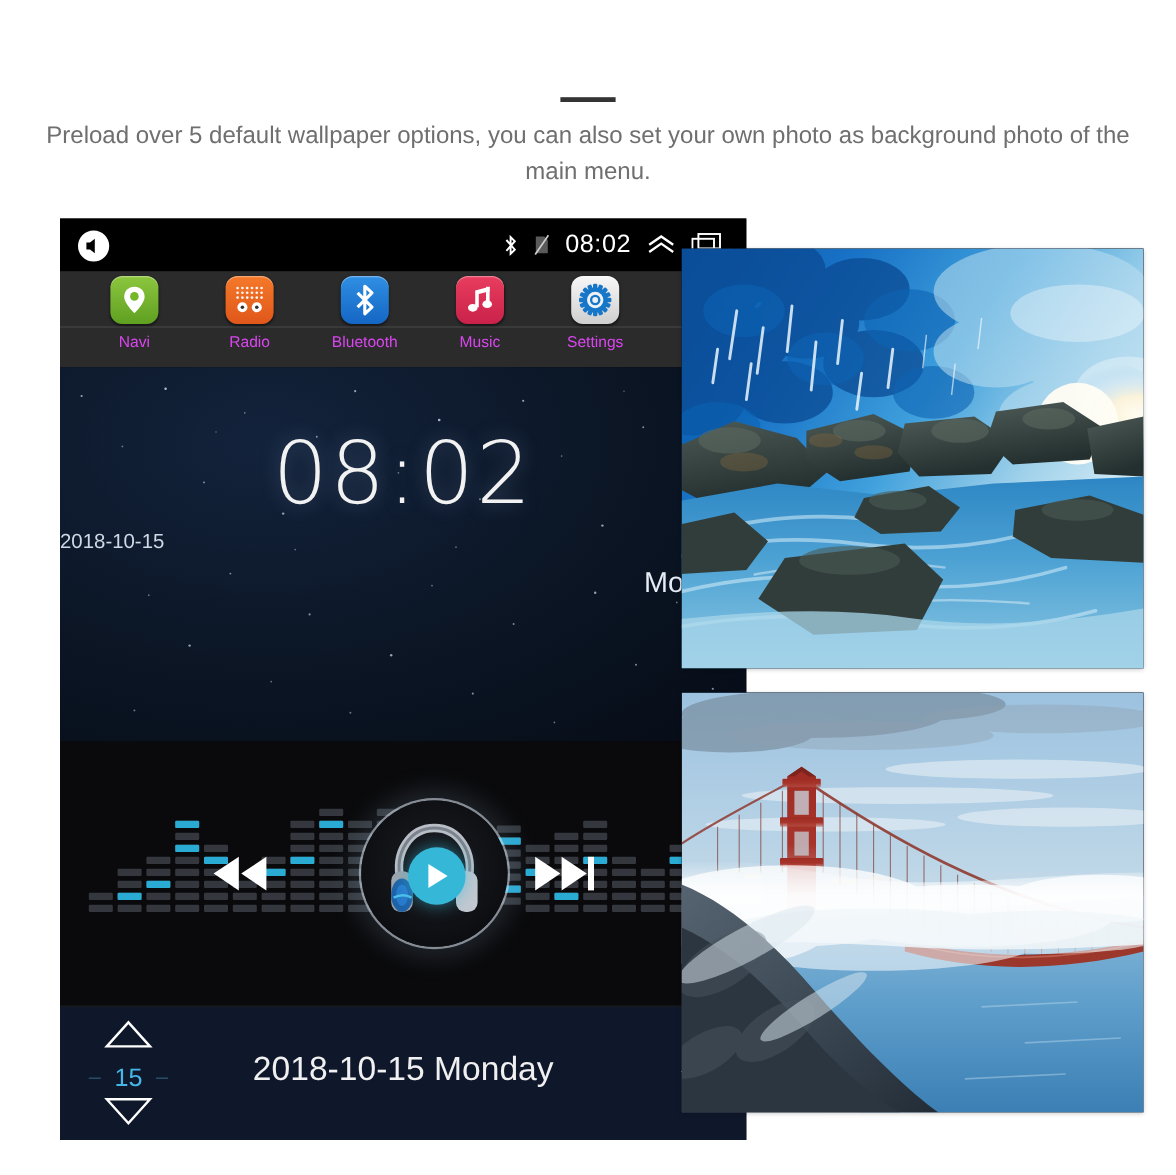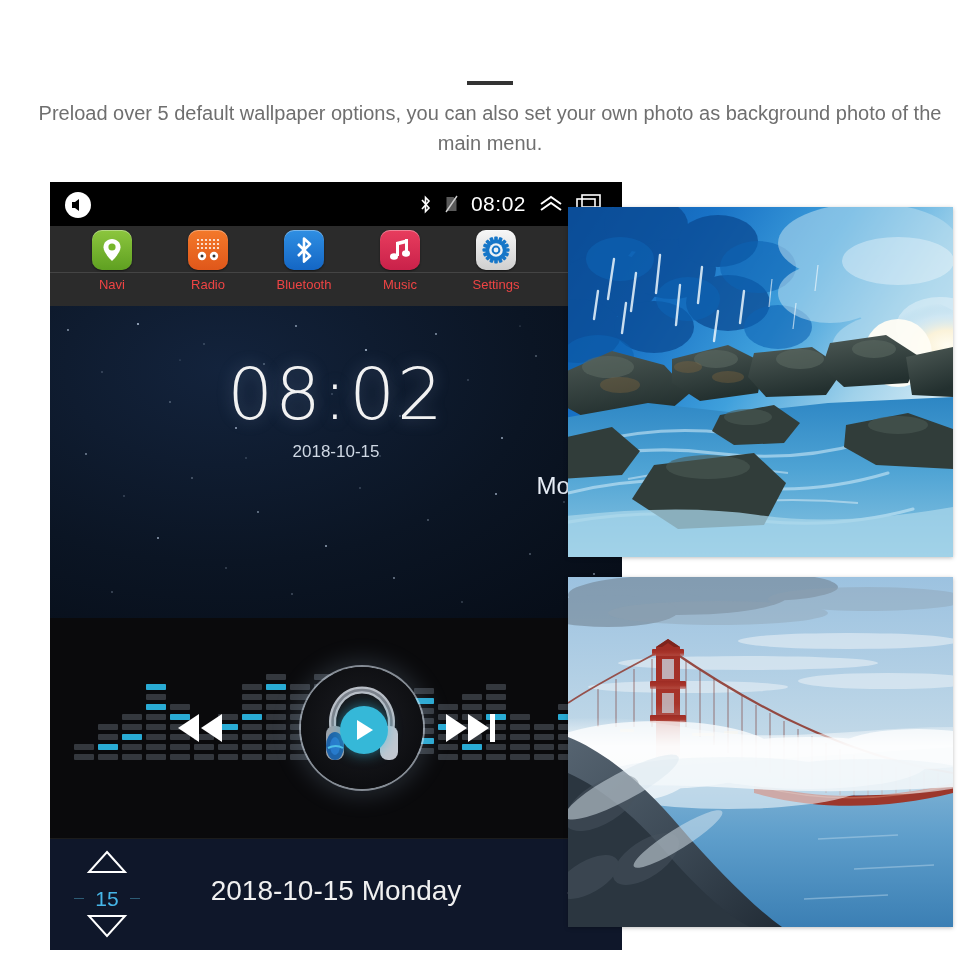--- a/index.html
+++ b/index.html
@@ -39,39 +39,39 @@
   .sb-clock{color:#fff;font-size:21px;letter-spacing:0.5px;}
   .sb-icon{display:flex;align-items:center;}
 
   
   .dock{position:absolute;left:0;top:44px;width:572px;height:80px;background:#2b2b2b;}
   .dock-sep{position:absolute;left:0;top:46px;width:572px;height:1px;background:#444;}
   .dock-row{position:absolute;left:0;top:0;width:700px;height:80px;display:flex;padding-left:14px;box-sizing:border-box;}
   .app{width:96px;display:flex;flex-direction:column;align-items:center;padding-top:4px;}
   .app-ico{width:40px;height:40px;border-radius:10px;display:flex;align-items:center;justify-content:center;
            box-shadow:inset 0 1px 0 rgba(255,255,255,.35), 0 1px 2px rgba(0,0,0,.5);}
-  .app-lbl{margin-top:7px;font-size:13px;color:#ef4444;}
+  .app-lbl{margin-top:7px;font-size:13px;color:#d946ef;}
   .ic-navi{background:linear-gradient(180deg,#8cc63e,#5fa021);}
   .ic-radio{background:linear-gradient(180deg,#f4792a,#e0571a);}
   .ic-bt{background:linear-gradient(180deg,#2f8fe3,#1466c4);}
   .ic-music{background:linear-gradient(180deg,#e83d5e,#c9214a);}
   .ic-set{background:linear-gradient(180deg,#f7f7f7,#cfcfcf);}
   .ic-aux{background:linear-gradient(180deg,#2f8fe3,#1466c4);}
 
   
   .wall{position:absolute;left:0;top:124px;width:572px;height:312px;
         background:
           radial-gradient(ellipse at 30% 20%, #13233c 0%, #0b1524 55%, #060c16 100%);
         overflow:hidden;}
   .stars{position:absolute;inset:0;}
   .bigclock{position:absolute;left:0;top:46px;width:572px;text-align:center;
             font-size:72px;color:#f2f2f2;font-weight:300;letter-spacing:2px;
             font-family:"DejaVu Sans", sans-serif;
             text-shadow:0 0 16px rgba(160,190,230,.35);}
-  .wdate{position:absolute;left:0;top:136px;width:572px;text-align:center;font-size:17px;color:#cfd8e4;}
+  .wdate{position:absolute;left:0;top:136px;width:572px;text-align:left;font-size:17px;color:#cfd8e4;}
   .wday{position:absolute;left:0;top:166px;width:572px;text-align:right;font-size:24px;color:#e6ecf5;font-weight:300;}
 
   
   .music{position:absolute;left:0;top:436px;width:572px;height:220px;background:#0a0a0c;overflow:hidden;}
   .eqwrap{position:absolute;inset:0;}
   .mbtn{position:absolute;top:92px;}
   .disc{
     position:absolute;left:251px;top:49px;width:122px;height:122px;border-radius:50%;
     background:radial-gradient(circle at 50% 45%,#15161a 35%,#0c0d10 75%);
     box-shadow:0 0 0 2px rgba(220,230,240,.55), 0 0 24px 6px rgba(150,180,210,.20);

